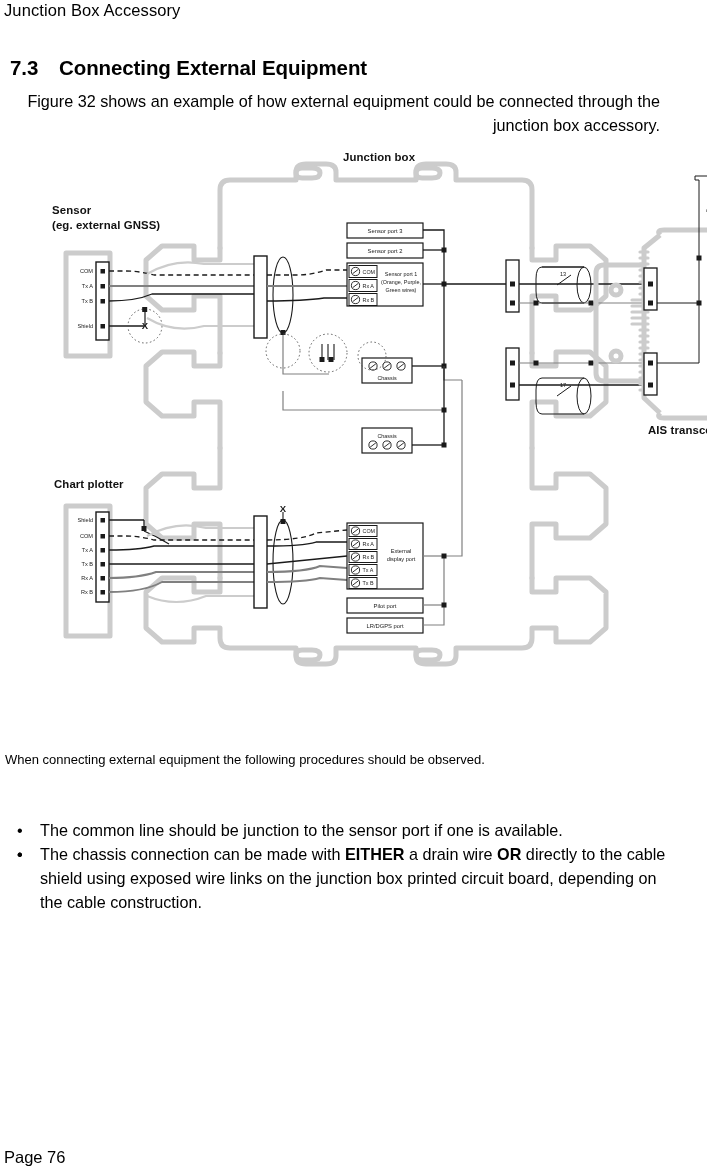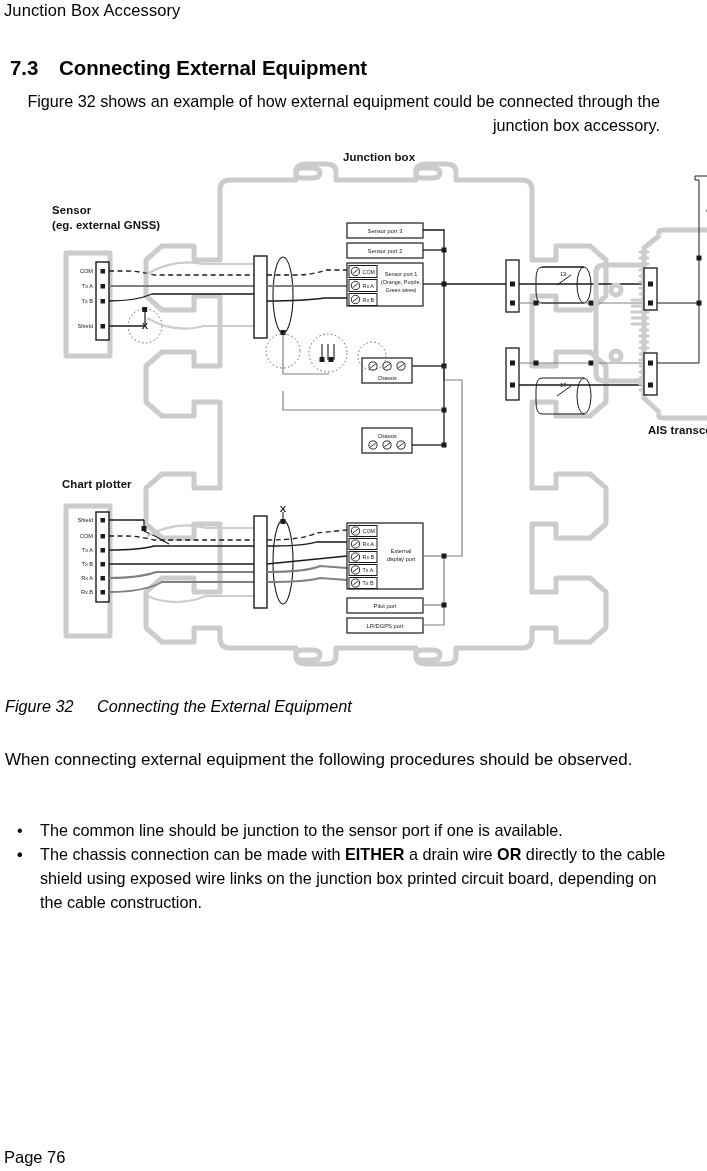--- a/index.html
+++ b/index.html
@@ -27,21 +27,21 @@
   }
 
   .figcap{
     position:absolute;left:5px;top:697px;
     font-size:16.2px;font-style:italic;
   }
   .figcap .fnum{display:inline-block;width:92px;}
 
   .para{
     position:absolute;left:5px;top:748px;width:660px;
-    font-size:17px;line-height:24px;
+    font-size:13px;line-height:24px;
   }
 
   .bullets{position:absolute;left:5px;top:818px;width:670px;}
   .bullet{
     position:relative;padding-left:35px;
     font-size:16.2px;line-height:24px;margin-bottom:0px;
   }
   .bullet .dot{position:absolute;left:12px;top:0;}
   .bullet b{font-weight:bold;}
 
@@ -53,21 +53,21 @@
   
   .figure{position:absolute;left:0;top:148px;width:707px;height:540px;margin-left:44px;}
   .figure svg{display:block;}
 
   .flabel{
     position:absolute;font-weight:bold;font-size:11.4px;
     letter-spacing:0.1px;color:#111;white-space:nowrap;
   }
   .lbl-junction{left:299px;top:3px;}
   .lbl-sensor{left:8px;top:55px;line-height:14.5px;}
-  .lbl-chart{left:18px;top:330px;}
+  .lbl-chart{left:10px;top:330px;}
   .lbl-ais{left:604px;top:276px;}
 </style>
 </head>
 <body>
 
 <div class="page">
 
   <div class="running-head">Junction Box Accessory</div>
 
   <div class="sec-head">
@@ -430,23 +430,20 @@
         <path d="M379,477 L400,477 L400,408"></path>
         <path d="M400,408 L418,408 L418,232"></path>
       </g>
       <g>
         <rect x="397.5" y="405.5" width="5" height="5" fill="#1a1a1a"></rect>
         <rect x="397.5" y="454.5" width="5" height="5" fill="#1a1a1a"></rect>
       </g>
     </svg>
   </div>
 
-  <div class="figcap">
-    <span class="fnum">Figure 32</span><span>Connecting the External Equipment</span>
-  </div>
 
   <div class="para">When connecting external equipment the following procedures should be observed.</div>
 
   <div class="bullets">
     <div class="bullet">
       <span class="dot">•</span>
       <span>The common line should be junction to the sensor port if one is available.</span>
     </div>
     <div class="bullet">
       <span class="dot">•</span>

